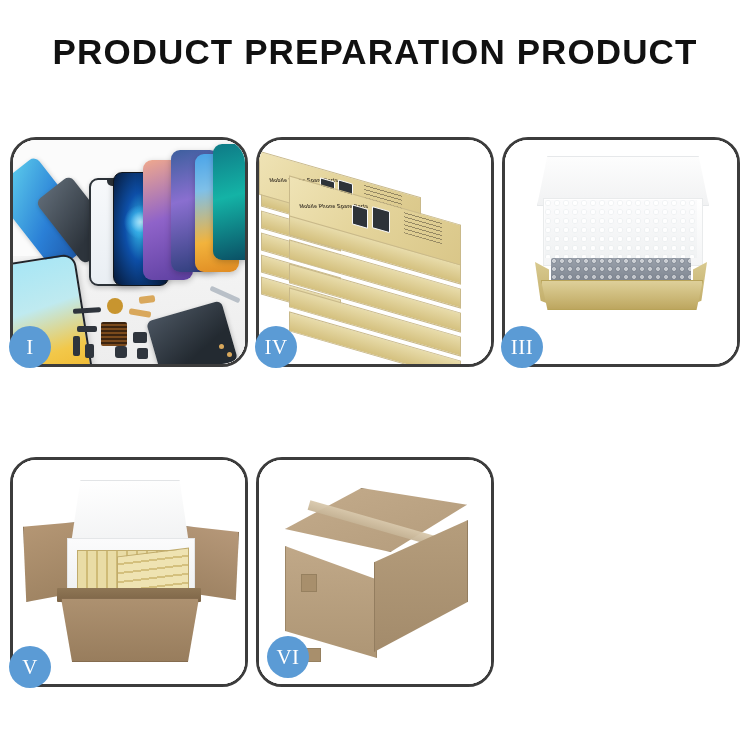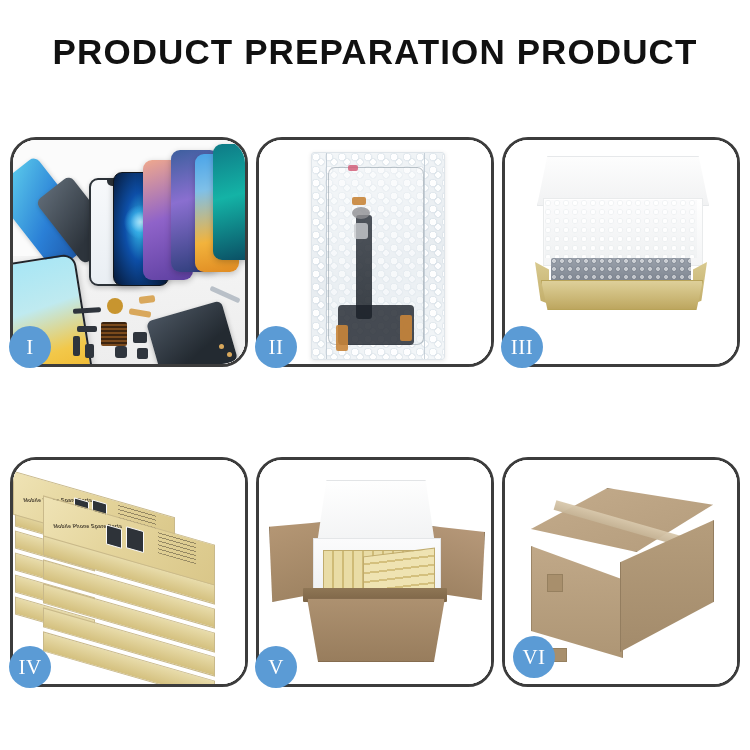--- a/index.html
+++ b/index.html
@@ -384,88 +384,68 @@
         <div class="chip" style="left:102px;top:206px;width:12px;height:12px;border-radius:3px;"></div>
         <div class="chip" style="left:124px;top:208px;width:11px;height:11px;border-radius:2px;"></div>
         <div class="chip tan" style="left:206px;top:204px;width:5px;height:5px;border-radius:50%;"></div>
         <div class="chip tan" style="left:214px;top:212px;width:5px;height:5px;border-radius:50%;"></div>
         <div class="chip" style="left:196px;top:152px;width:32px;height:5px;background:#b9c0c8;transform:rotate(24deg);"></div>
       </div>
     </div>
     <div class="badge">I</div>
   </div>
 
+
   <div class="panel">
     <div class="panel-inner">
-      <div class="scene-bubble">
-        <div class="bubble-bag">
-          <div class="bag-seam" style="left:14px;"></div>
-          <div class="bag-seam" style="left:112px;"></div>
-          <div class="screen-under"></div>
-          <div class="red-dot"></div>
-          <div class="flex-strip"></div>
-          <div class="flex-blob" style="left:40px;top:54px;width:18px;height:12px;border-radius:50%;background:#8e8e92;"></div>
-          <div class="flex-gold" style="left:40px;top:44px;width:14px;height:8px;"></div>
-          <div class="flex-blob" style="left:42px;top:70px;width:14px;height:16px;background:#c9ccd0;"></div>
-          <div class="flex-blob" style="left:26px;top:152px;width:76px;height:40px;border-radius:4px;"></div>
-          <div class="flex-gold" style="left:24px;top:172px;width:12px;height:26px;"></div>
-          <div class="flex-gold" style="left:88px;top:162px;width:12px;height:26px;"></div>
+      <div class="scene-stack">
+
+        <div class="sb sb-edge" style="left:2px;top:60px;width:78px;height:16px;transform:skewY(16deg);"></div>
+        <div class="sb sb-edge" style="left:2px;top:82px;width:78px;height:16px;transform:skewY(16deg);"></div>
+        <div class="sb sb-edge" style="left:2px;top:104px;width:78px;height:16px;transform:skewY(16deg);"></div>
+        <div class="sb sb-edge" style="left:2px;top:126px;width:78px;height:16px;transform:skewY(16deg);"></div>
+        <div class="sb sb-edge" style="left:2px;top:148px;width:78px;height:16px;transform:skewY(16deg);"></div>
+
+        <div class="sb sb-lid" style="left:0px;top:34px;width:160px;height:42px;transform:skewY(16deg);">
+          <div class="sb-label" style="left:8px;top:12px;transform:rotate(-16deg);">Mobile Phone Spare Parts</div>
+          <div class="sb-win" style="left:60px;top:8px;width:13px;height:17px;"></div>
+          <div class="sb-win" style="left:78px;top:5px;width:13px;height:17px;"></div>
+          <div class="sb-lines" style="left:104px;top:2px;"></div>
         </div>
+
+        <div class="sb sb-lid" style="left:30px;top:60px;width:170px;height:46px;transform:skewY(16deg);">
+          <div class="sb-label" style="left:8px;top:14px;transform:rotate(-16deg);">Mobile Phone Spare Parts</div>
+          <div class="sb-win" style="left:62px;top:10px;width:14px;height:18px;"></div>
+          <div class="sb-win" style="left:82px;top:6px;width:16px;height:20px;"></div>
+          <div class="sb-lines" style="left:114px;top:2px;"></div>
+        </div>
+
+        <div class="sb sb-edge" style="left:30px;top:100px;width:170px;height:18px;transform:skewY(16deg);"></div>
+        <div class="sb sb-edge" style="left:30px;top:124px;width:170px;height:18px;transform:skewY(16deg);"></div>
+        <div class="sb sb-edge" style="left:30px;top:148px;width:170px;height:18px;transform:skewY(16deg);"></div>
+        <div class="sb sb-edge" style="left:30px;top:172px;width:170px;height:18px;transform:skewY(16deg);"></div>
+        <div class="sb sb-edge" style="left:30px;top:196px;width:170px;height:18px;transform:skewY(16deg);"></div>
       </div>
     </div>
-    <div class="badge">II</div>
+    <div class="badge">IV</div>
   </div>
 
   <div class="panel">
     <div class="panel-inner">
       <div class="scene-openbox">
         <div class="ob-lid-back"></div>
         <div class="ob-inner-panel"></div>
         <div class="ob-foam"></div>
         <div class="ob-grey-fill"></div>
         <div class="ob-tray-side-l"></div>
         <div class="ob-tray-side-r"></div>
         <div class="ob-tray-front"></div>
       </div>
     </div>
     <div class="badge">III</div>
-  </div>
-
-  <div class="panel">
-    <div class="panel-inner">
-      <div class="scene-stack">
-
-        <div class="sb sb-edge" style="left:2px;top:60px;width:78px;height:16px;transform:skewY(16deg);"></div>
-        <div class="sb sb-edge" style="left:2px;top:82px;width:78px;height:16px;transform:skewY(16deg);"></div>
-        <div class="sb sb-edge" style="left:2px;top:104px;width:78px;height:16px;transform:skewY(16deg);"></div>
-        <div class="sb sb-edge" style="left:2px;top:126px;width:78px;height:16px;transform:skewY(16deg);"></div>
-        <div class="sb sb-edge" style="left:2px;top:148px;width:78px;height:16px;transform:skewY(16deg);"></div>
-
-        <div class="sb sb-lid" style="left:0px;top:34px;width:160px;height:42px;transform:skewY(16deg);">
-          <div class="sb-label" style="left:8px;top:12px;transform:rotate(-16deg);">Mobile Phone Spare Parts</div>
-          <div class="sb-win" style="left:60px;top:8px;width:13px;height:17px;"></div>
-          <div class="sb-win" style="left:78px;top:5px;width:13px;height:17px;"></div>
-          <div class="sb-lines" style="left:104px;top:2px;"></div>
-        </div>
-
-        <div class="sb sb-lid" style="left:30px;top:60px;width:170px;height:46px;transform:skewY(16deg);">
-          <div class="sb-label" style="left:8px;top:14px;transform:rotate(-16deg);">Mobile Phone Spare Parts</div>
-          <div class="sb-win" style="left:62px;top:10px;width:14px;height:18px;"></div>
-          <div class="sb-win" style="left:82px;top:6px;width:16px;height:20px;"></div>
-          <div class="sb-lines" style="left:114px;top:2px;"></div>
-        </div>
-
-        <div class="sb sb-edge" style="left:30px;top:100px;width:170px;height:18px;transform:skewY(16deg);"></div>
-        <div class="sb sb-edge" style="left:30px;top:124px;width:170px;height:18px;transform:skewY(16deg);"></div>
-        <div class="sb sb-edge" style="left:30px;top:148px;width:170px;height:18px;transform:skewY(16deg);"></div>
-        <div class="sb sb-edge" style="left:30px;top:172px;width:170px;height:18px;transform:skewY(16deg);"></div>
-        <div class="sb sb-edge" style="left:30px;top:196px;width:170px;height:18px;transform:skewY(16deg);"></div>
-      </div>
-    </div>
-    <div class="badge">IV</div>
   </div>
 
   <div class="panel">
     <div class="panel-inner">
       <div class="scene-carton">
         <div class="cb-flap-l"></div>
         <div class="cb-flap-r"></div>
         <div class="cb-foam-lid"></div>
         <div class="cb-foam-wall"></div>
         <div class="cb-inner-boxes"></div>

